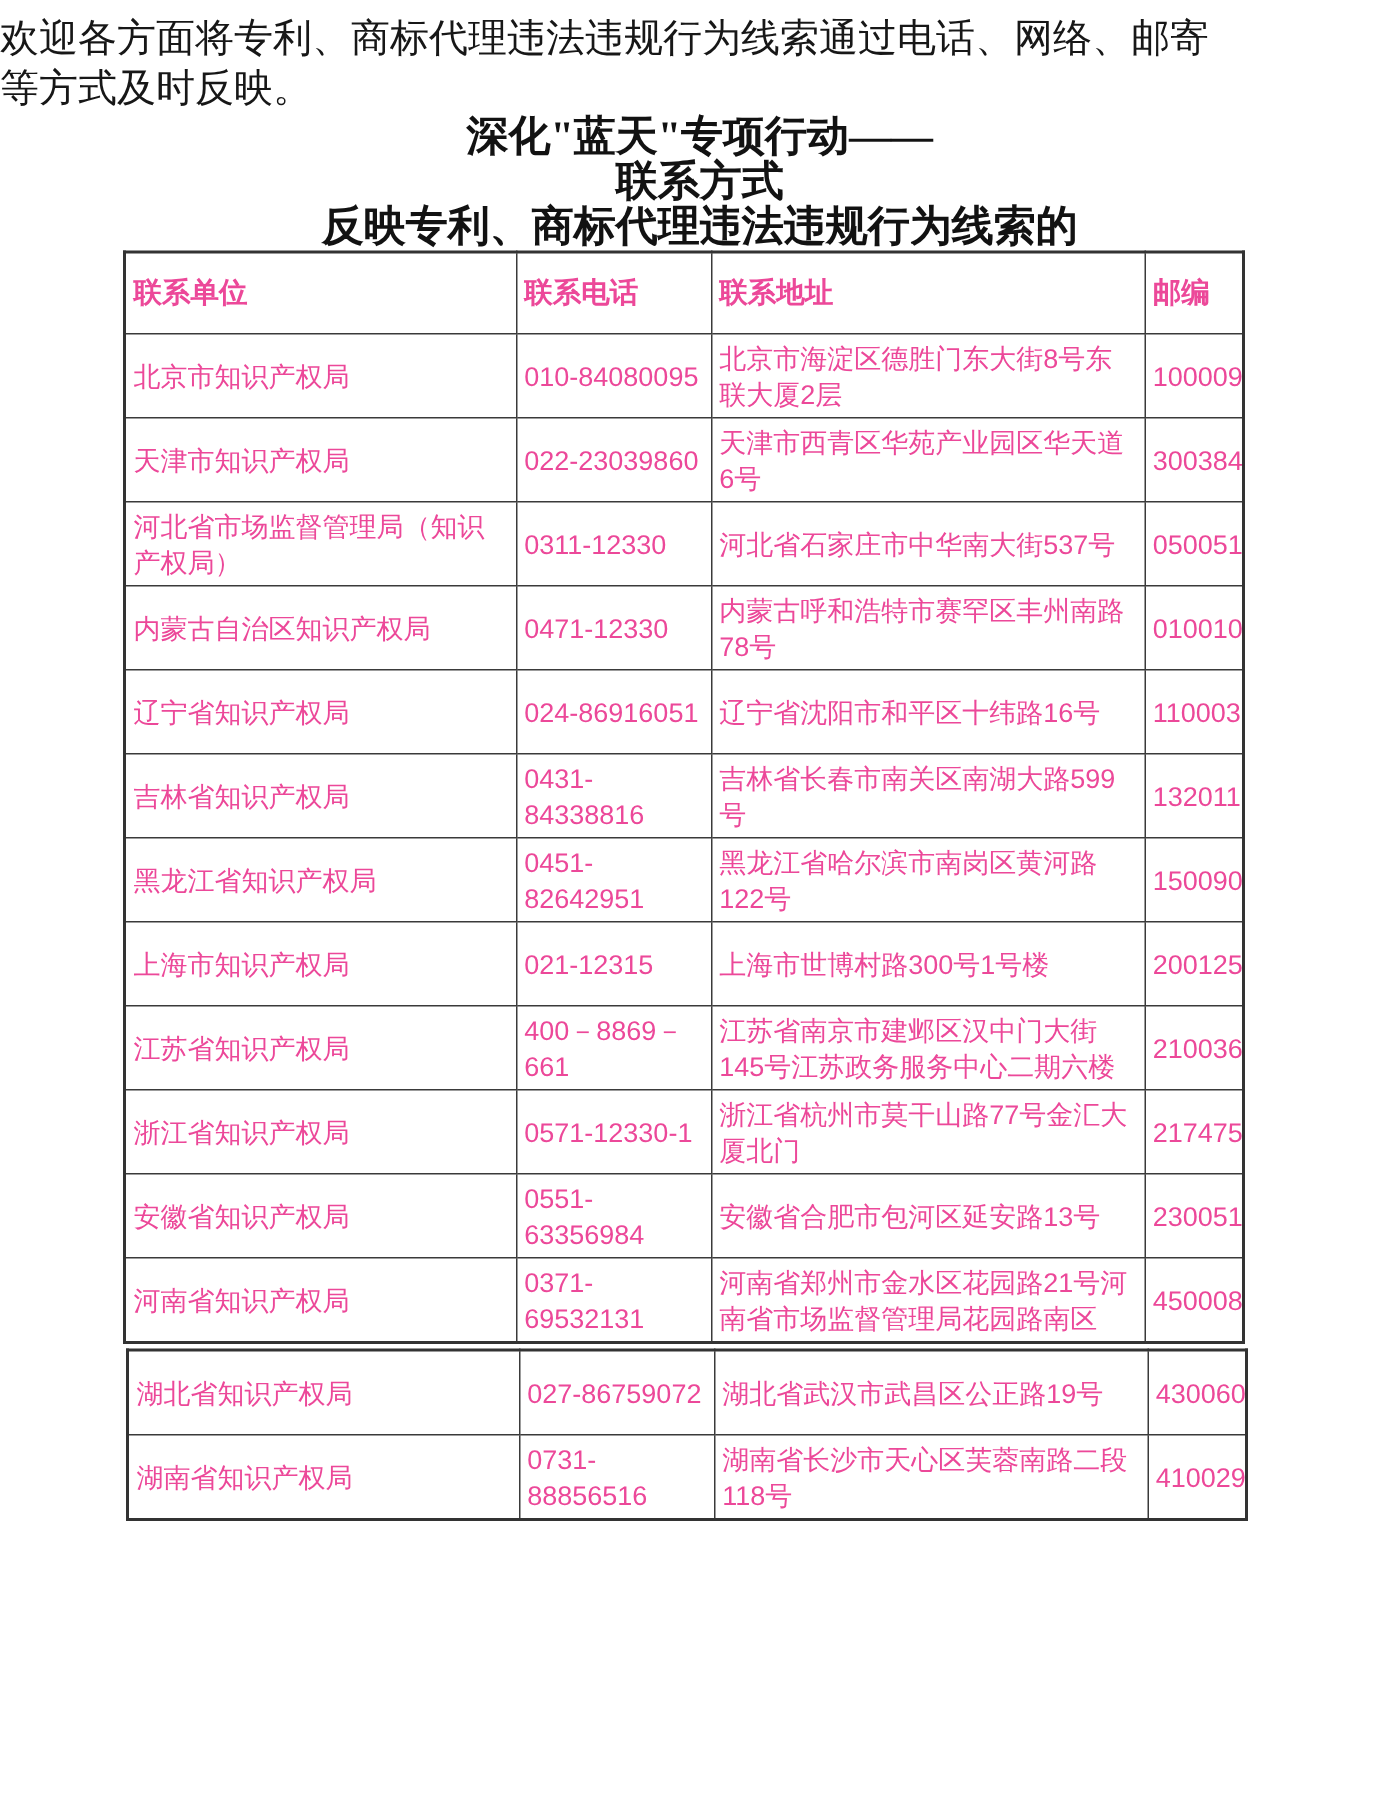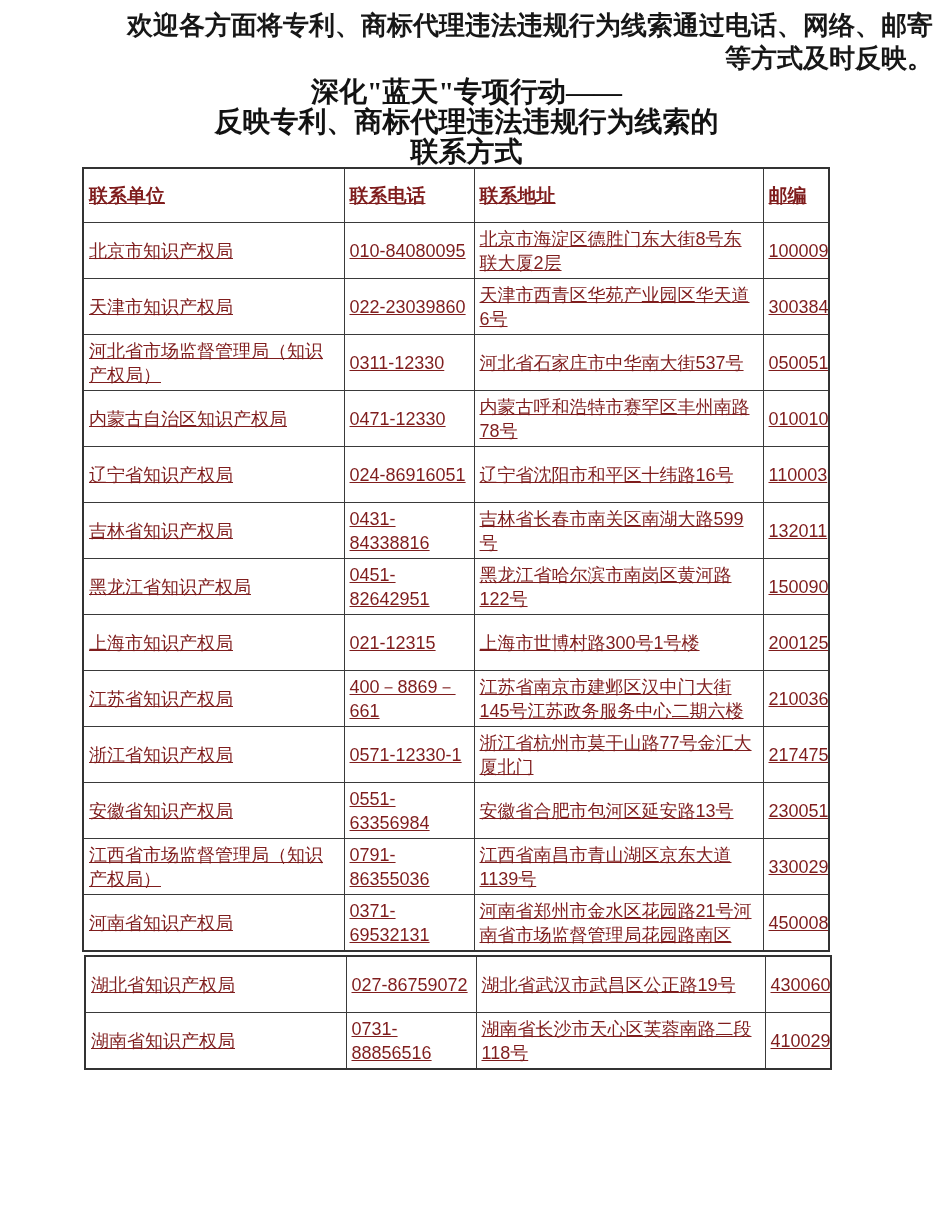--- a/index.html
+++ b/index.html
@@ -15,23 +15,23 @@
   }
   .page {
     width: 933px;
     height: 1210px;
     background: #ffffff;
     color: #151515;
     position: relative;
   }
   .intro {
     padding-top: 9px;
-    text-align: right;
+    text-align: left;
     font-family: "Liberation Serif", "DejaVu Serif", serif;
-    font-weight: bold;
+    font-weight: normal;
     font-size: 26px;
     line-height: 33px;
     color: #171717;
   }
   .doc-title {
     text-align: center;
     font-family: "Liberation Serif", "DejaVu Serif", serif;
     font-weight: bold;
     font-size: 28px;
     line-height: 30px;
@@ -43,22 +43,21 @@
     left: 82px;
     top: 167px;
     width: 746px;
   }
   table.contacts {
     border-collapse: collapse;
     table-layout: fixed;
     width: 746px;
     font-family: "Liberation Sans", "DejaVu Sans", sans-serif;
     font-size: 18px;
-    color: #7f1d1d;
-    text-decoration: underline;
+    color: #ec4899;
   }
   table.contacts.second {
     margin-top: 3px;
     margin-left: 2px;
   }
   table.contacts th,
   table.contacts td {
     border: 1px solid #3a3a3a;
     vertical-align: middle;
     padding: 3px 5px;
@@ -90,22 +89,22 @@
 
 <div class="page">
 
   <div class="intro">
     <div>欢迎各方面将专利、商标代理违法违规行为线索通过电话、网络、邮寄</div>
     <div>等方式及时反映。</div>
   </div>
 
   <div class="doc-title">
     <div>深化"蓝天"专项行动——</div>
+    <div>联系方式</div>
     <div>反映专利、商标代理违法违规行为线索的</div>
-    <div>联系方式</div>
   </div>
 
   <div class="table-wrap">
 
     <table class="contacts">
       <colgroup>
         <col class="col-unit">
           <col class="col-phone">
           <col class="col-address">
           <col class="col-zip">
@@ -179,26 +178,20 @@
             <td class="c-address">浙江省杭州市莫干山路77号金汇大厦北门</td>
             <td class="c-zip">217475</td>
           </tr>
           <tr>
             <td class="c-unit">安徽省知识产权局</td>
             <td class="c-phone">0551-63356984</td>
             <td class="c-address">安徽省合肥市包河区延安路13号</td>
             <td class="c-zip">230051</td>
           </tr>
           <tr>
-            <td class="c-unit">江西省市场监督管理局（知识产权局）</td>
-            <td class="c-phone">0791-86355036</td>
-            <td class="c-address">江西省南昌市青山湖区京东大道1139号</td>
-            <td class="c-zip">330029</td>
-          </tr>
-          <tr>
             <td class="c-unit">河南省知识产权局</td>
             <td class="c-phone">0371-69532131</td>
             <td class="c-address">河南省郑州市金水区花园路21号河南省市场监督管理局花园路南区</td>
             <td class="c-zip">450008</td>
           </tr>
         </tbody>
     </table>
 
     <table class="contacts second">
       <colgroup>

